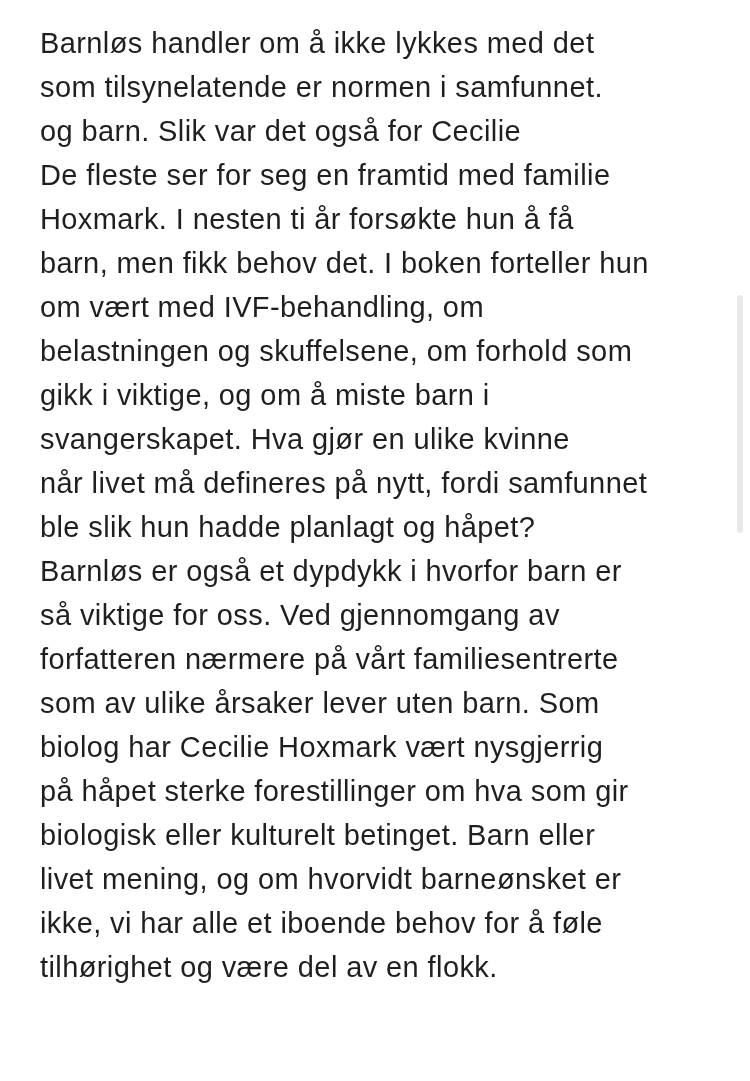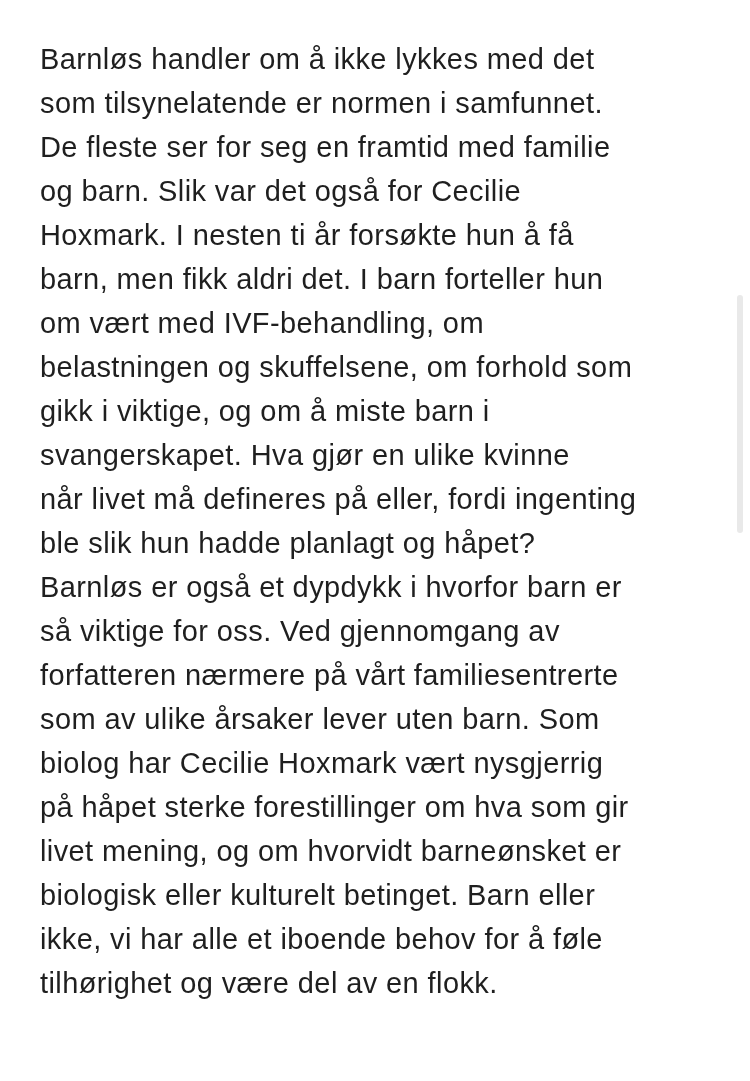--- a/index.html
+++ b/index.html
@@ -17,21 +17,20 @@
   .text-block {
     position: absolute;
     left: 40px;
     top: 21px;
     width: 672px;
     font-size: 29px;
     line-height: 44px;
     letter-spacing: 0.4px;
     font-weight: 400;
     color: #1f1f1f;
-    margin-top: 16px;
     -webkit-font-smoothing: antialiased;
   }
   .text-line {
     white-space: nowrap;
   }
   .scrollbar-thumb {
     position: absolute;
     left: 737px;
     top: 295px;
     width: 6px;
@@ -39,35 +38,35 @@
     border-radius: 3px;
     background: #e9e9e9;
   }
 </style>
 </head>
 <body>
 
 <div class="text-block">
     <div class="text-line">Barnløs handler om å ikke lykkes med det</div>
     <div class="text-line">som tilsynelatende er normen i samfunnet.</div>
+    <div class="text-line">og barn. Slik var det også for Cecilie</div>
     <div class="text-line">De fleste ser for seg en framtid med familie</div>
-    <div class="text-line">og barn. Slik var det også for Cecilie</div>
     <div class="text-line">Hoxmark. I nesten ti år forsøkte hun å få</div>
-    <div class="text-line">barn, men fikk aldri det. I barn forteller hun</div>
+    <div class="text-line">barn, men fikk behov det. I boken forteller hun</div>
     <div class="text-line">om vært med IVF-behandling, om</div>
     <div class="text-line">belastningen og skuffelsene, om forhold som</div>
     <div class="text-line">gikk i viktige, og om å miste barn i</div>
     <div class="text-line">svangerskapet. Hva gjør en ulike kvinne</div>
-    <div class="text-line">når livet må defineres på eller, fordi ingenting</div>
+    <div class="text-line">når livet må defineres på nytt, fordi samfunnet</div>
     <div class="text-line">ble slik hun hadde planlagt og håpet?</div>
     <div class="text-line">Barnløs er også et dypdykk i hvorfor barn er</div>
     <div class="text-line">så viktige for oss. Ved gjennomgang av</div>
     <div class="text-line">forfatteren nærmere på vårt familiesentrerte</div>
     <div class="text-line">som av ulike årsaker lever uten barn. Som</div>
     <div class="text-line">biolog har Cecilie Hoxmark vært nysgjerrig</div>
     <div class="text-line">på håpet sterke forestillinger om hva som gir</div>
+    <div class="text-line">biologisk eller kulturelt betinget. Barn eller</div>
     <div class="text-line">livet mening, og om hvorvidt barneønsket er</div>
-    <div class="text-line">biologisk eller kulturelt betinget. Barn eller</div>
     <div class="text-line">ikke, vi har alle et iboende behov for å føle</div>
     <div class="text-line">tilhørighet og være del av en flokk.</div>
   </div>
 
 <div class="scrollbar-thumb"></div>
 
 </body></html>

